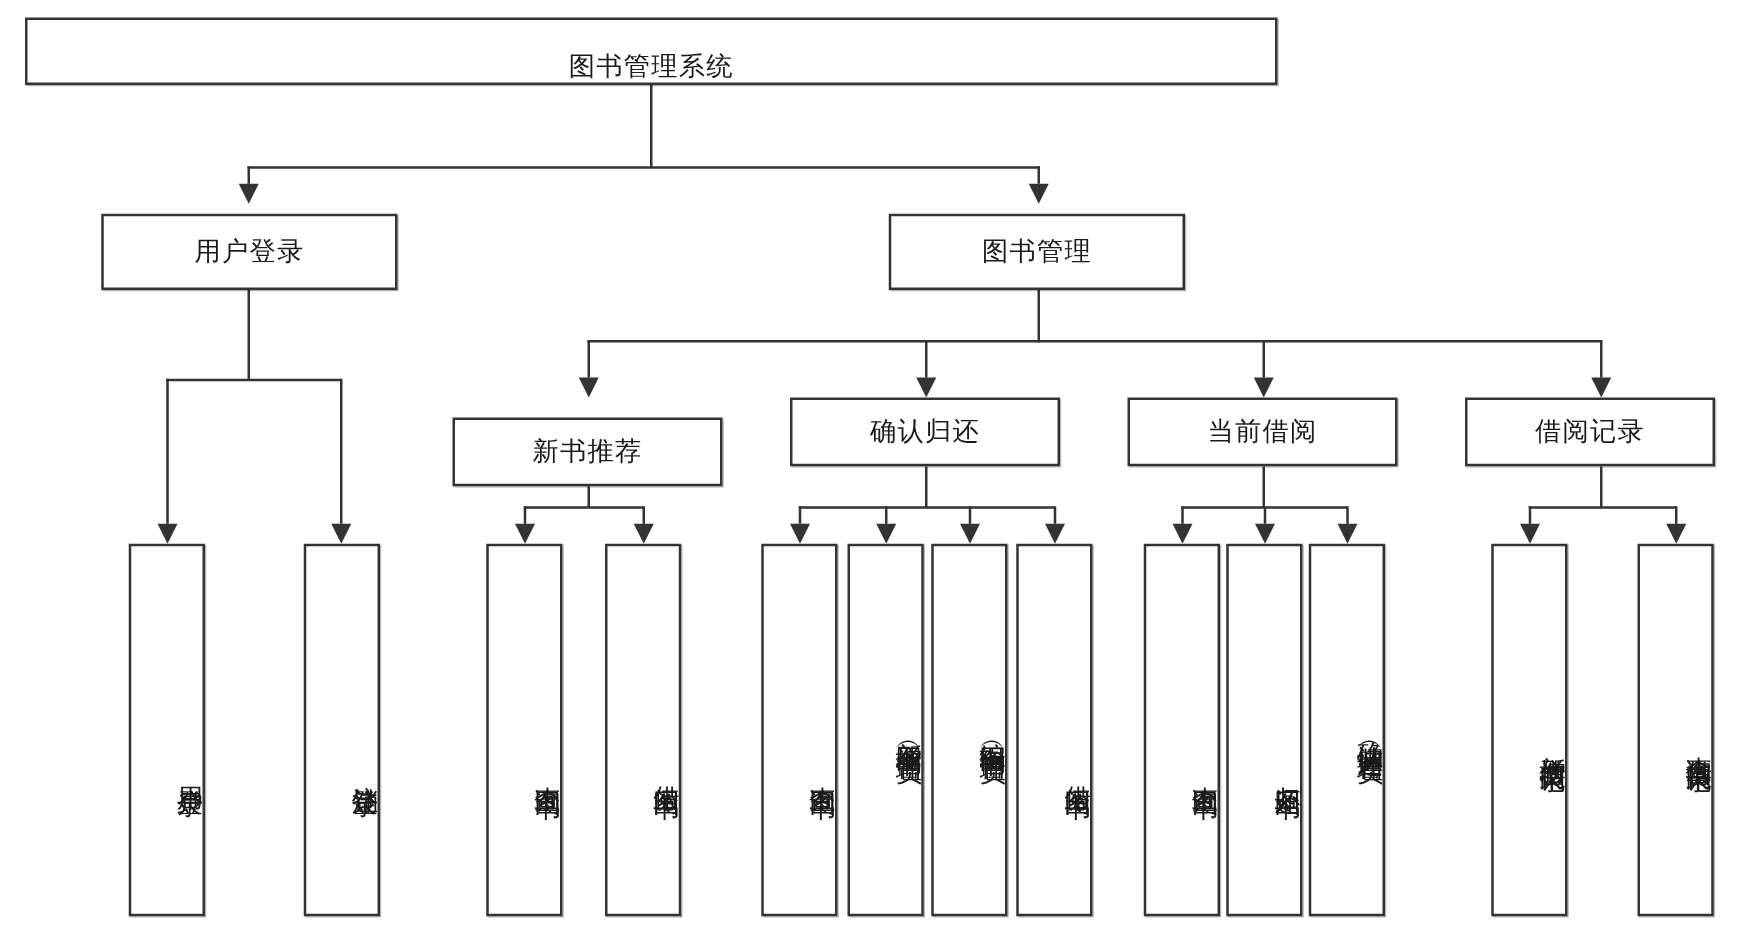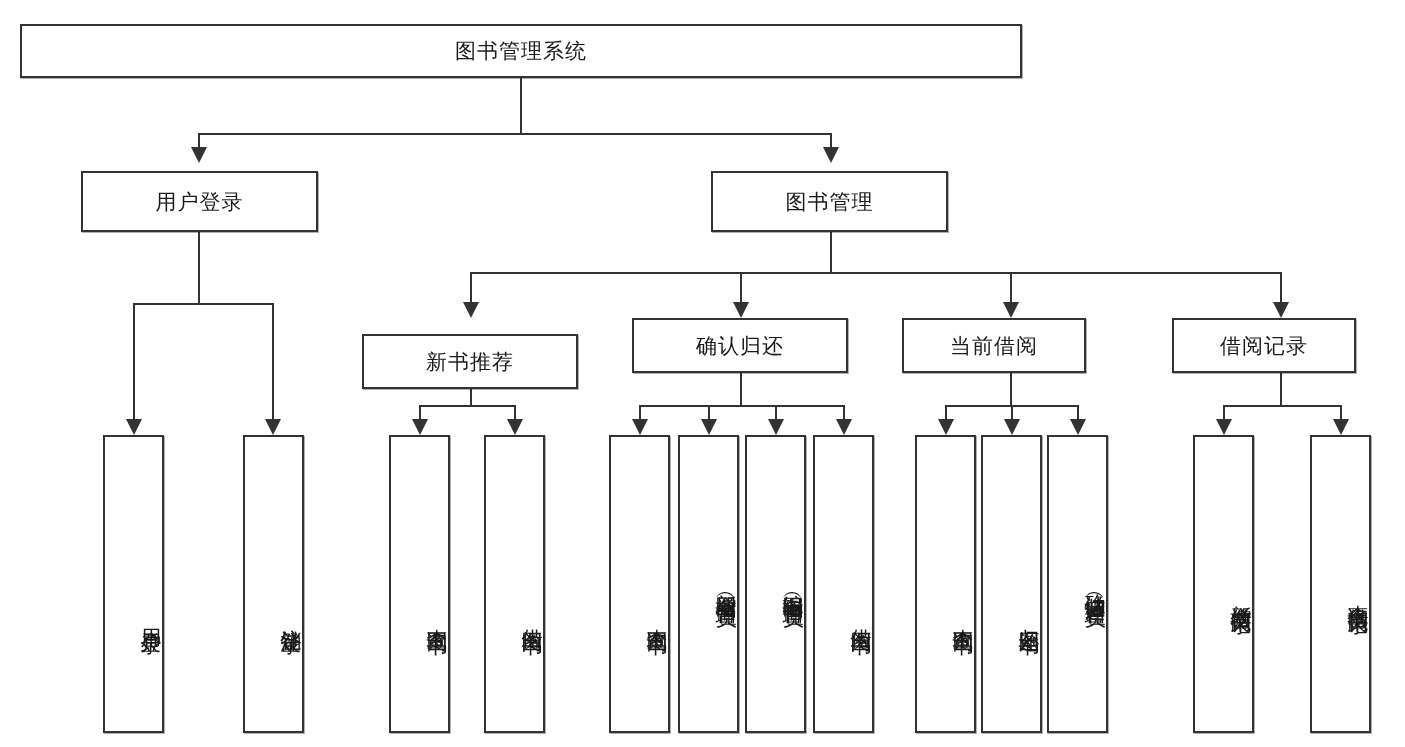--- a/index.html
+++ b/index.html
@@ -132,45 +132,45 @@
   <div class="arrow" style="left:1004px; top:419px;"></div>
   <div class="arrow" style="left:1070px; top:419px;"></div>
 
   <div class="conn v" style="left:1280px; top:373px; height:33px;"></div>
   <div class="conn h" style="left:1223px; top:405px; width:118px;"></div>
   <div class="conn v" style="left:1223px; top:405px; height:14px;"></div>
   <div class="conn v" style="left:1340px; top:405px; height:14px;"></div>
   <div class="arrow" style="left:1216px; top:419px;"></div>
   <div class="arrow" style="left:1333px; top:419px;"></div>
 
-  <div class="node horiz" style="left:20px; top:24px; width:1002px; height:54px;">
+  <div class="node horiz" style="left:20px; top:14px; width:1002px; height:54px;align-items:flex-end;">
     <span>图书管理系统</span>
   </div>
 
   <div class="node horiz" style="left:81px; top:171px; width:237px; height:61px;">
     <span>用户登录</span>
   </div>
 
   <div class="node horiz" style="left:711px; top:171px; width:237px; height:61px;">
     <span>图书管理</span>
   </div>
 
   <div class="node horiz" style="left:362px; top:334px; width:216px; height:55px;">
     <span>新书推荐</span>
   </div>
 
   <div class="node horiz" style="left:632px; top:318px; width:216px; height:55px;">
     <span>确认归还</span>
   </div>
 
-  <div class="node horiz" style="left:902px; top:318px; width:184px; height:55px;">
+  <div class="node horiz" style="left:902px; top:318px; width:216px; height:55px;">
     <span>当前借阅</span>
   </div>
 
-  <div class="node horiz" style="left:1172px; top:318px; width:184px; height:55px;">
+  <div class="node horiz" style="left:1172px; top:318px; width:200px; height:55px;">
     <span>借阅记录</span>
   </div>
 
   <div class="node vert" style="left:103px; top:435px; width:61px; height:298px; padding-top:64px;">
     <span class="vtxt">用户登录</span>
   </div>
 
   <div class="node vert" style="left:243px; top:435px; width:61px; height:298px; padding-top:64px;">
     <span class="vtxt">注销登录</span>
   </div>

